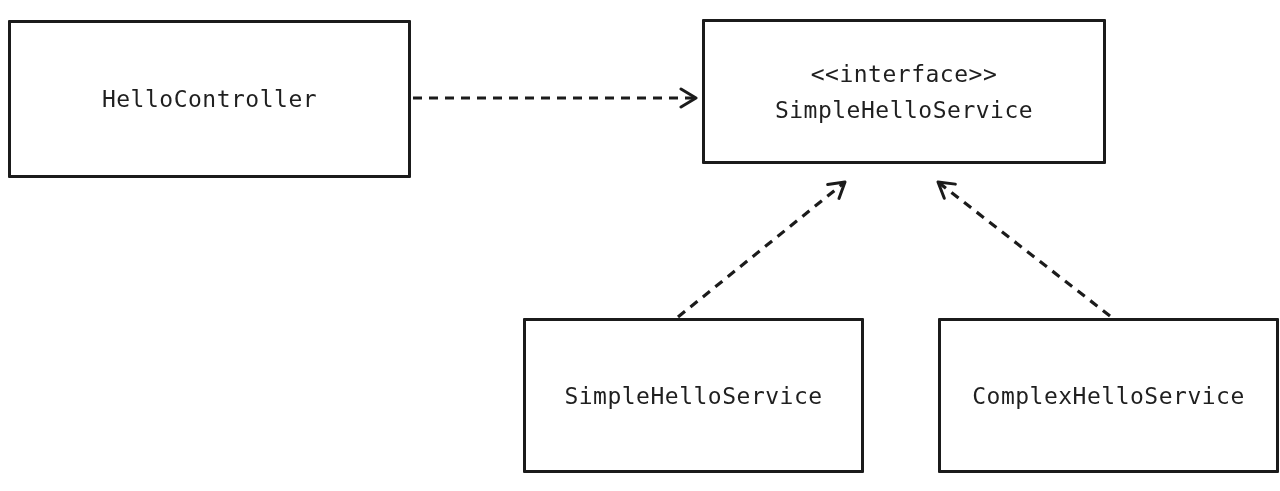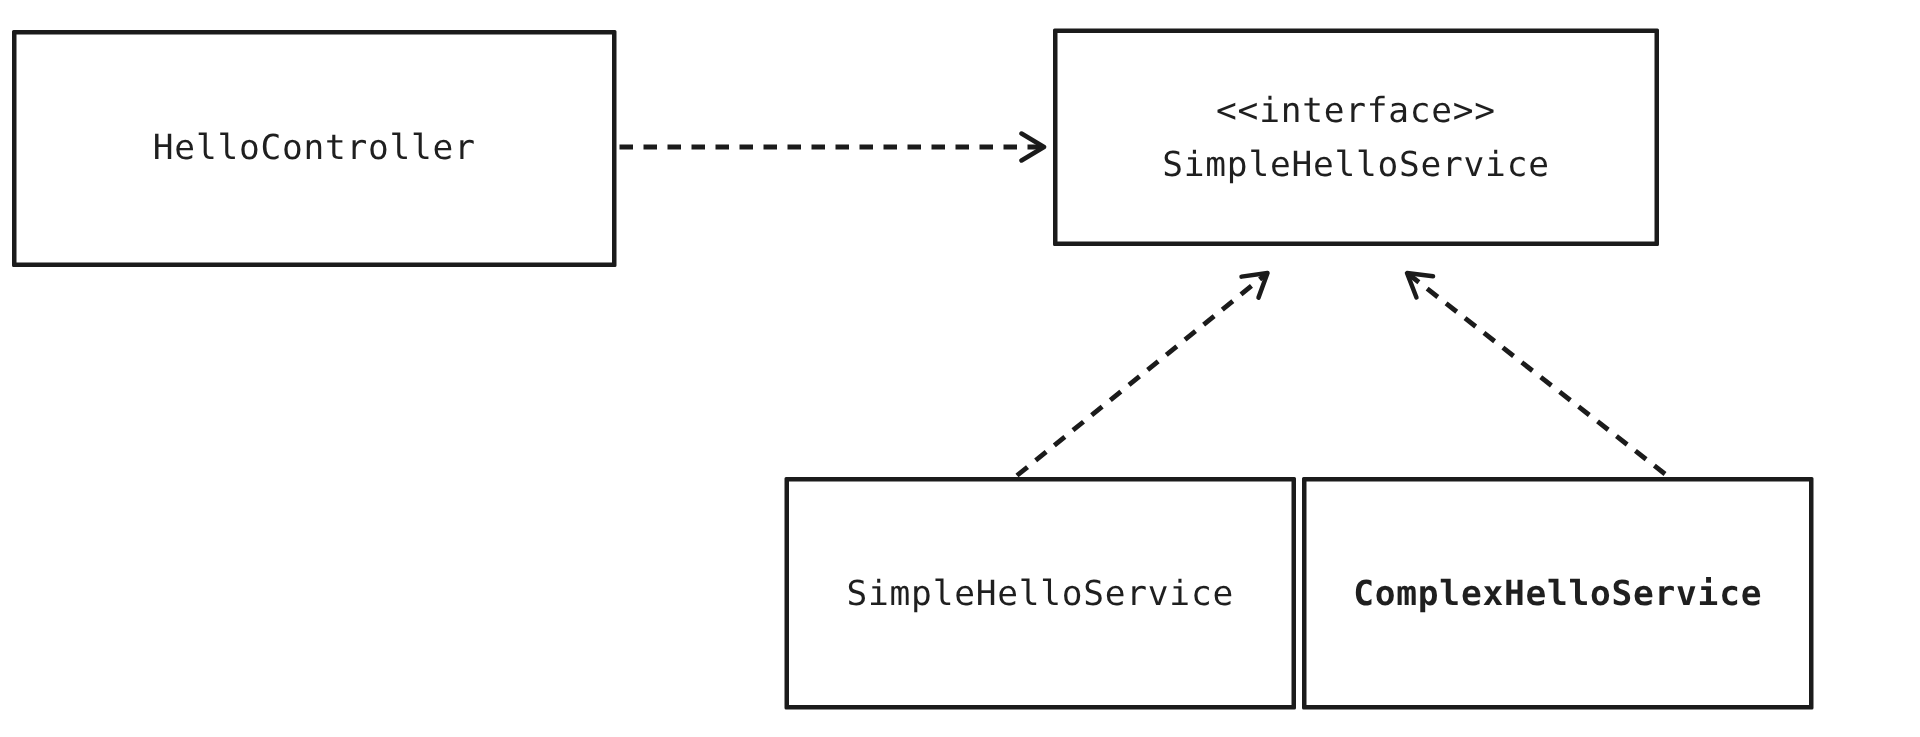--- a/index.html
+++ b/index.html
@@ -35,21 +35,21 @@
     display: flex;
     flex-direction: column;
     align-items: center;
     justify-content: center;
     text-align: center;
     border-radius: 1px;
   }
   #node-hello-controller { left: 8px;   top: 20px;  width: 403px; height: 158px; align-items: center; }
   #node-interface        { left: 702px; top: 19px;  width: 404px; height: 145px; }
   #node-simple           { left: 523px; top: 318px; width: 341px; height: 155px; }
-  #node-complex          { left: 868px; top: 318px; width: 341px; height: 155px; font-weight: bold; }
+  #node-complex          { left: 938px; top: 318px; width: 341px; height: 155px; }
 </style>
 </head>
 <body>
 
 <div class="canvas">
 
   <svg class="arrow-layer" viewBox="0 0 1280 491" xmlns="http://www.w3.org/2000/svg">
     <defs>
       <marker id="openArrow" viewBox="-18 -11 20 22" markerWidth="20" markerHeight="22" refX="0" refY="0" orient="auto" markerUnits="userSpaceOnUse">
         <path d="M-15,-9 L0,0 L-15,9" fill="none" stroke="#1b1b1b" stroke-width="3" stroke-linecap="round" stroke-linejoin="round"></path>

